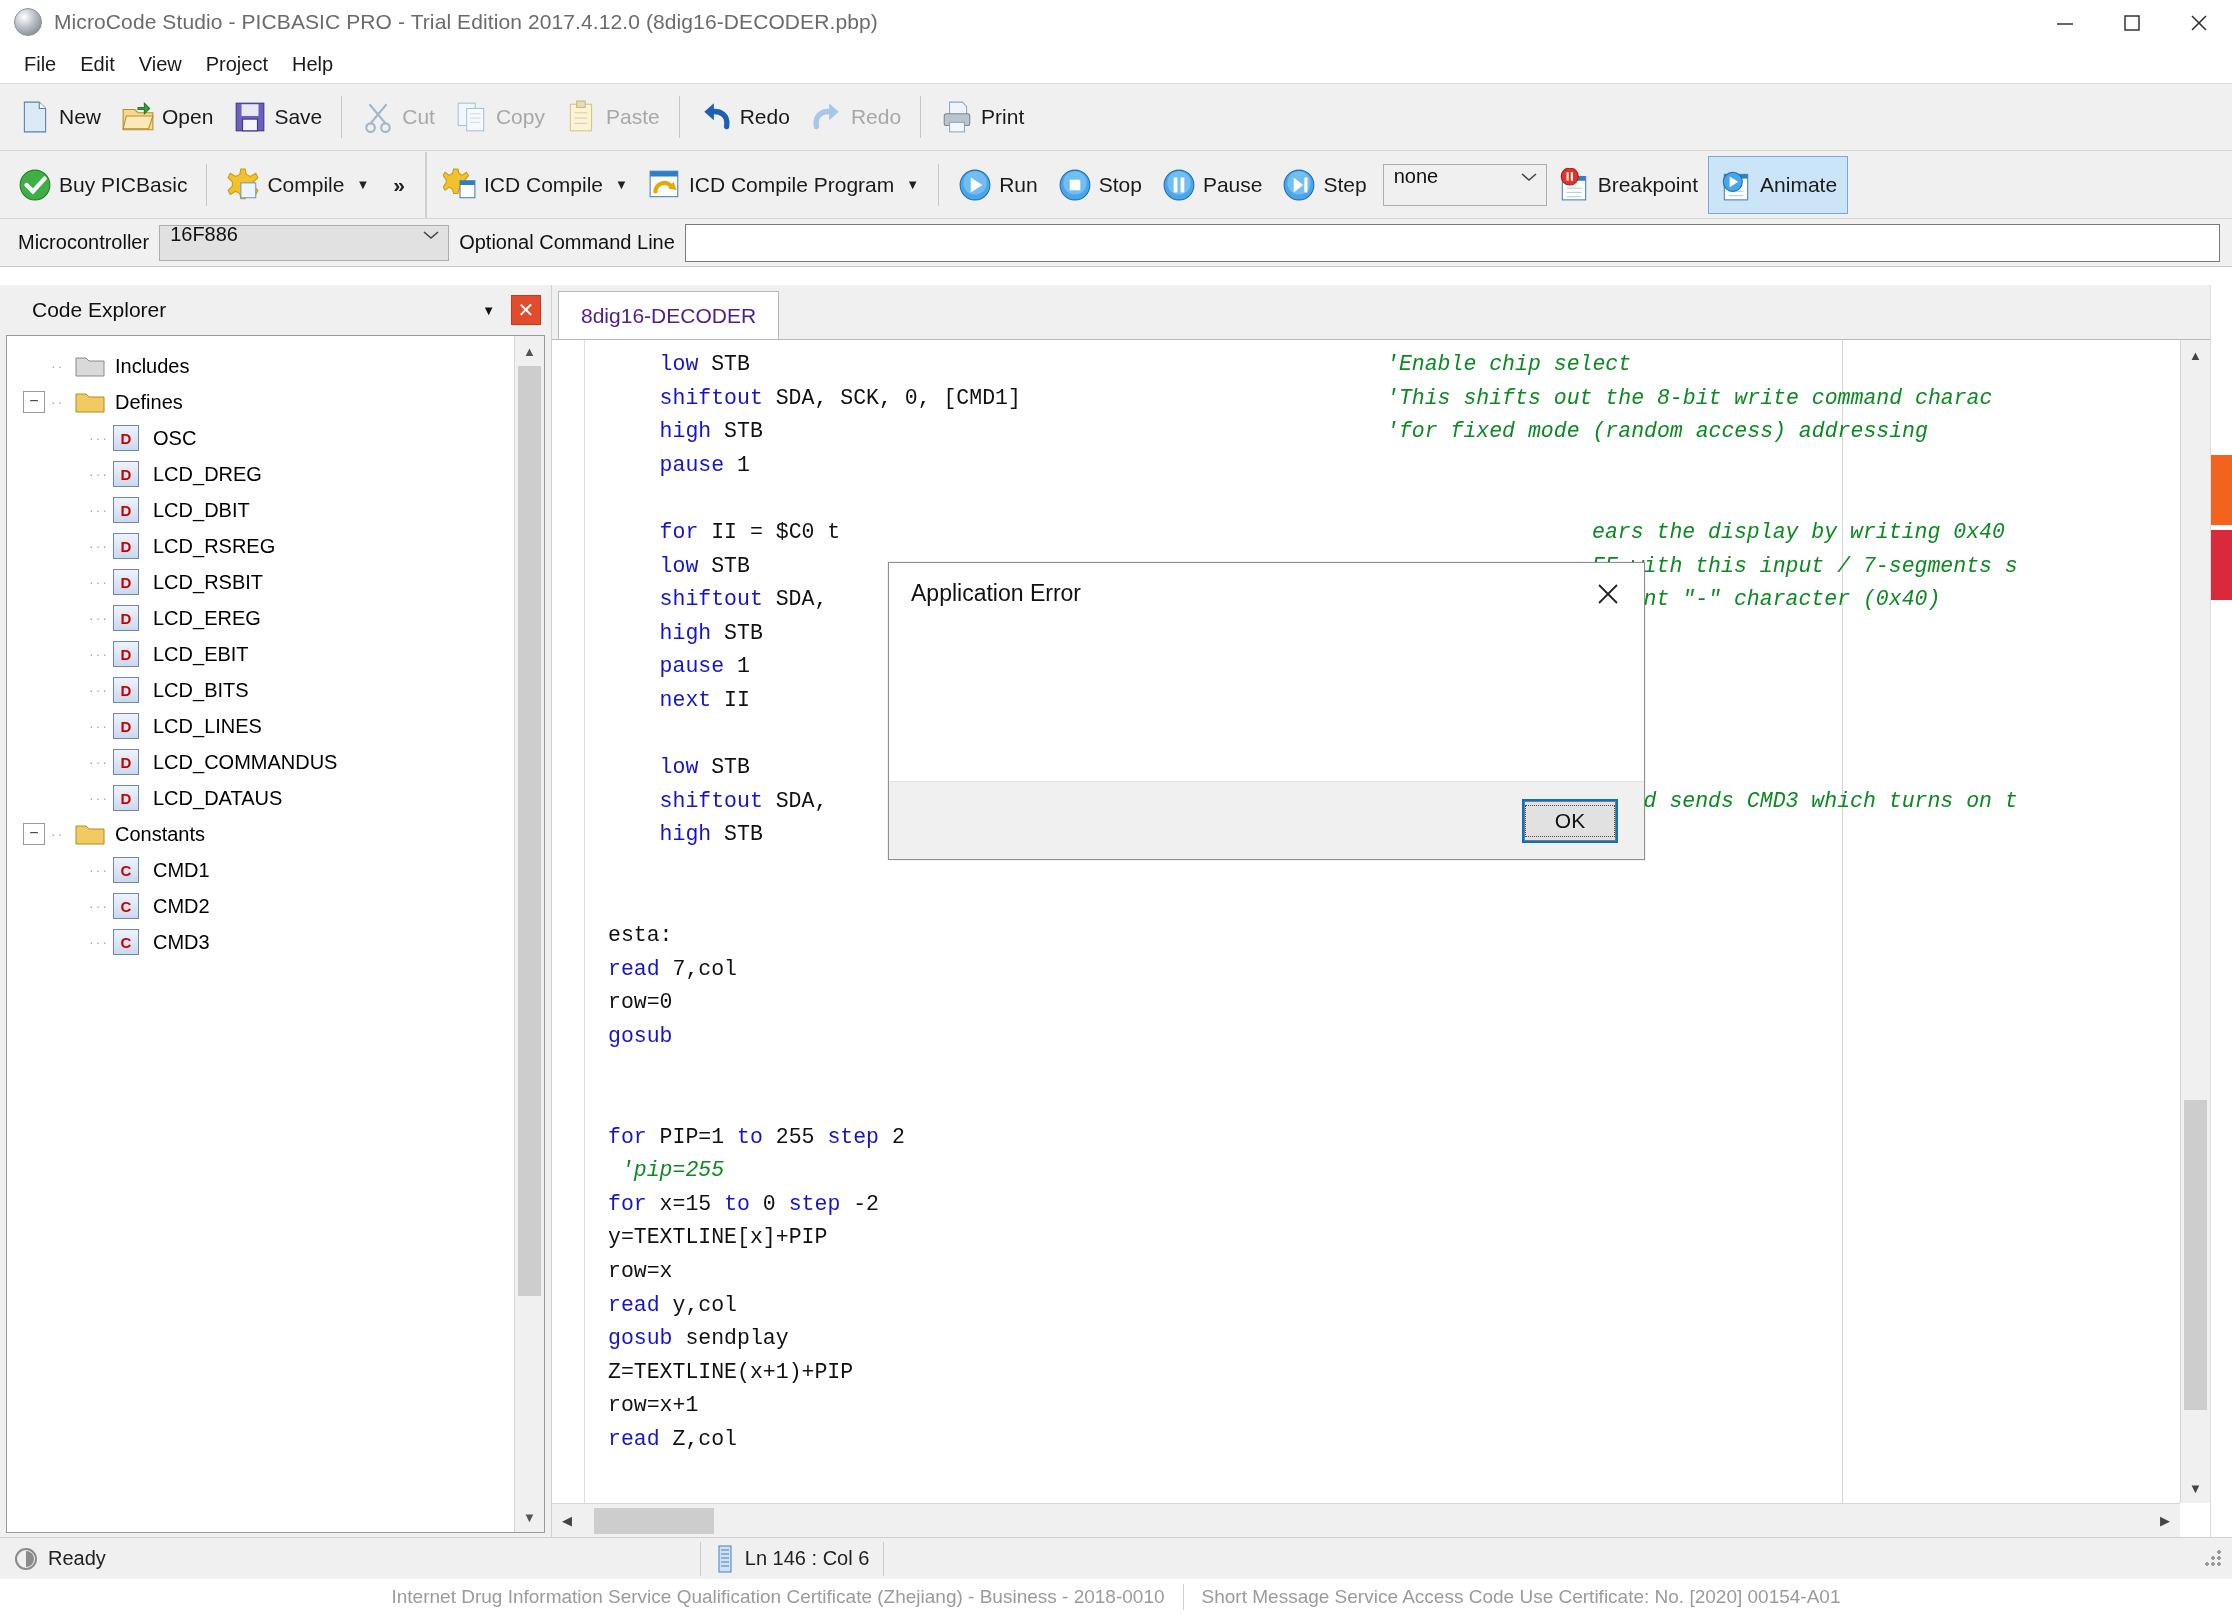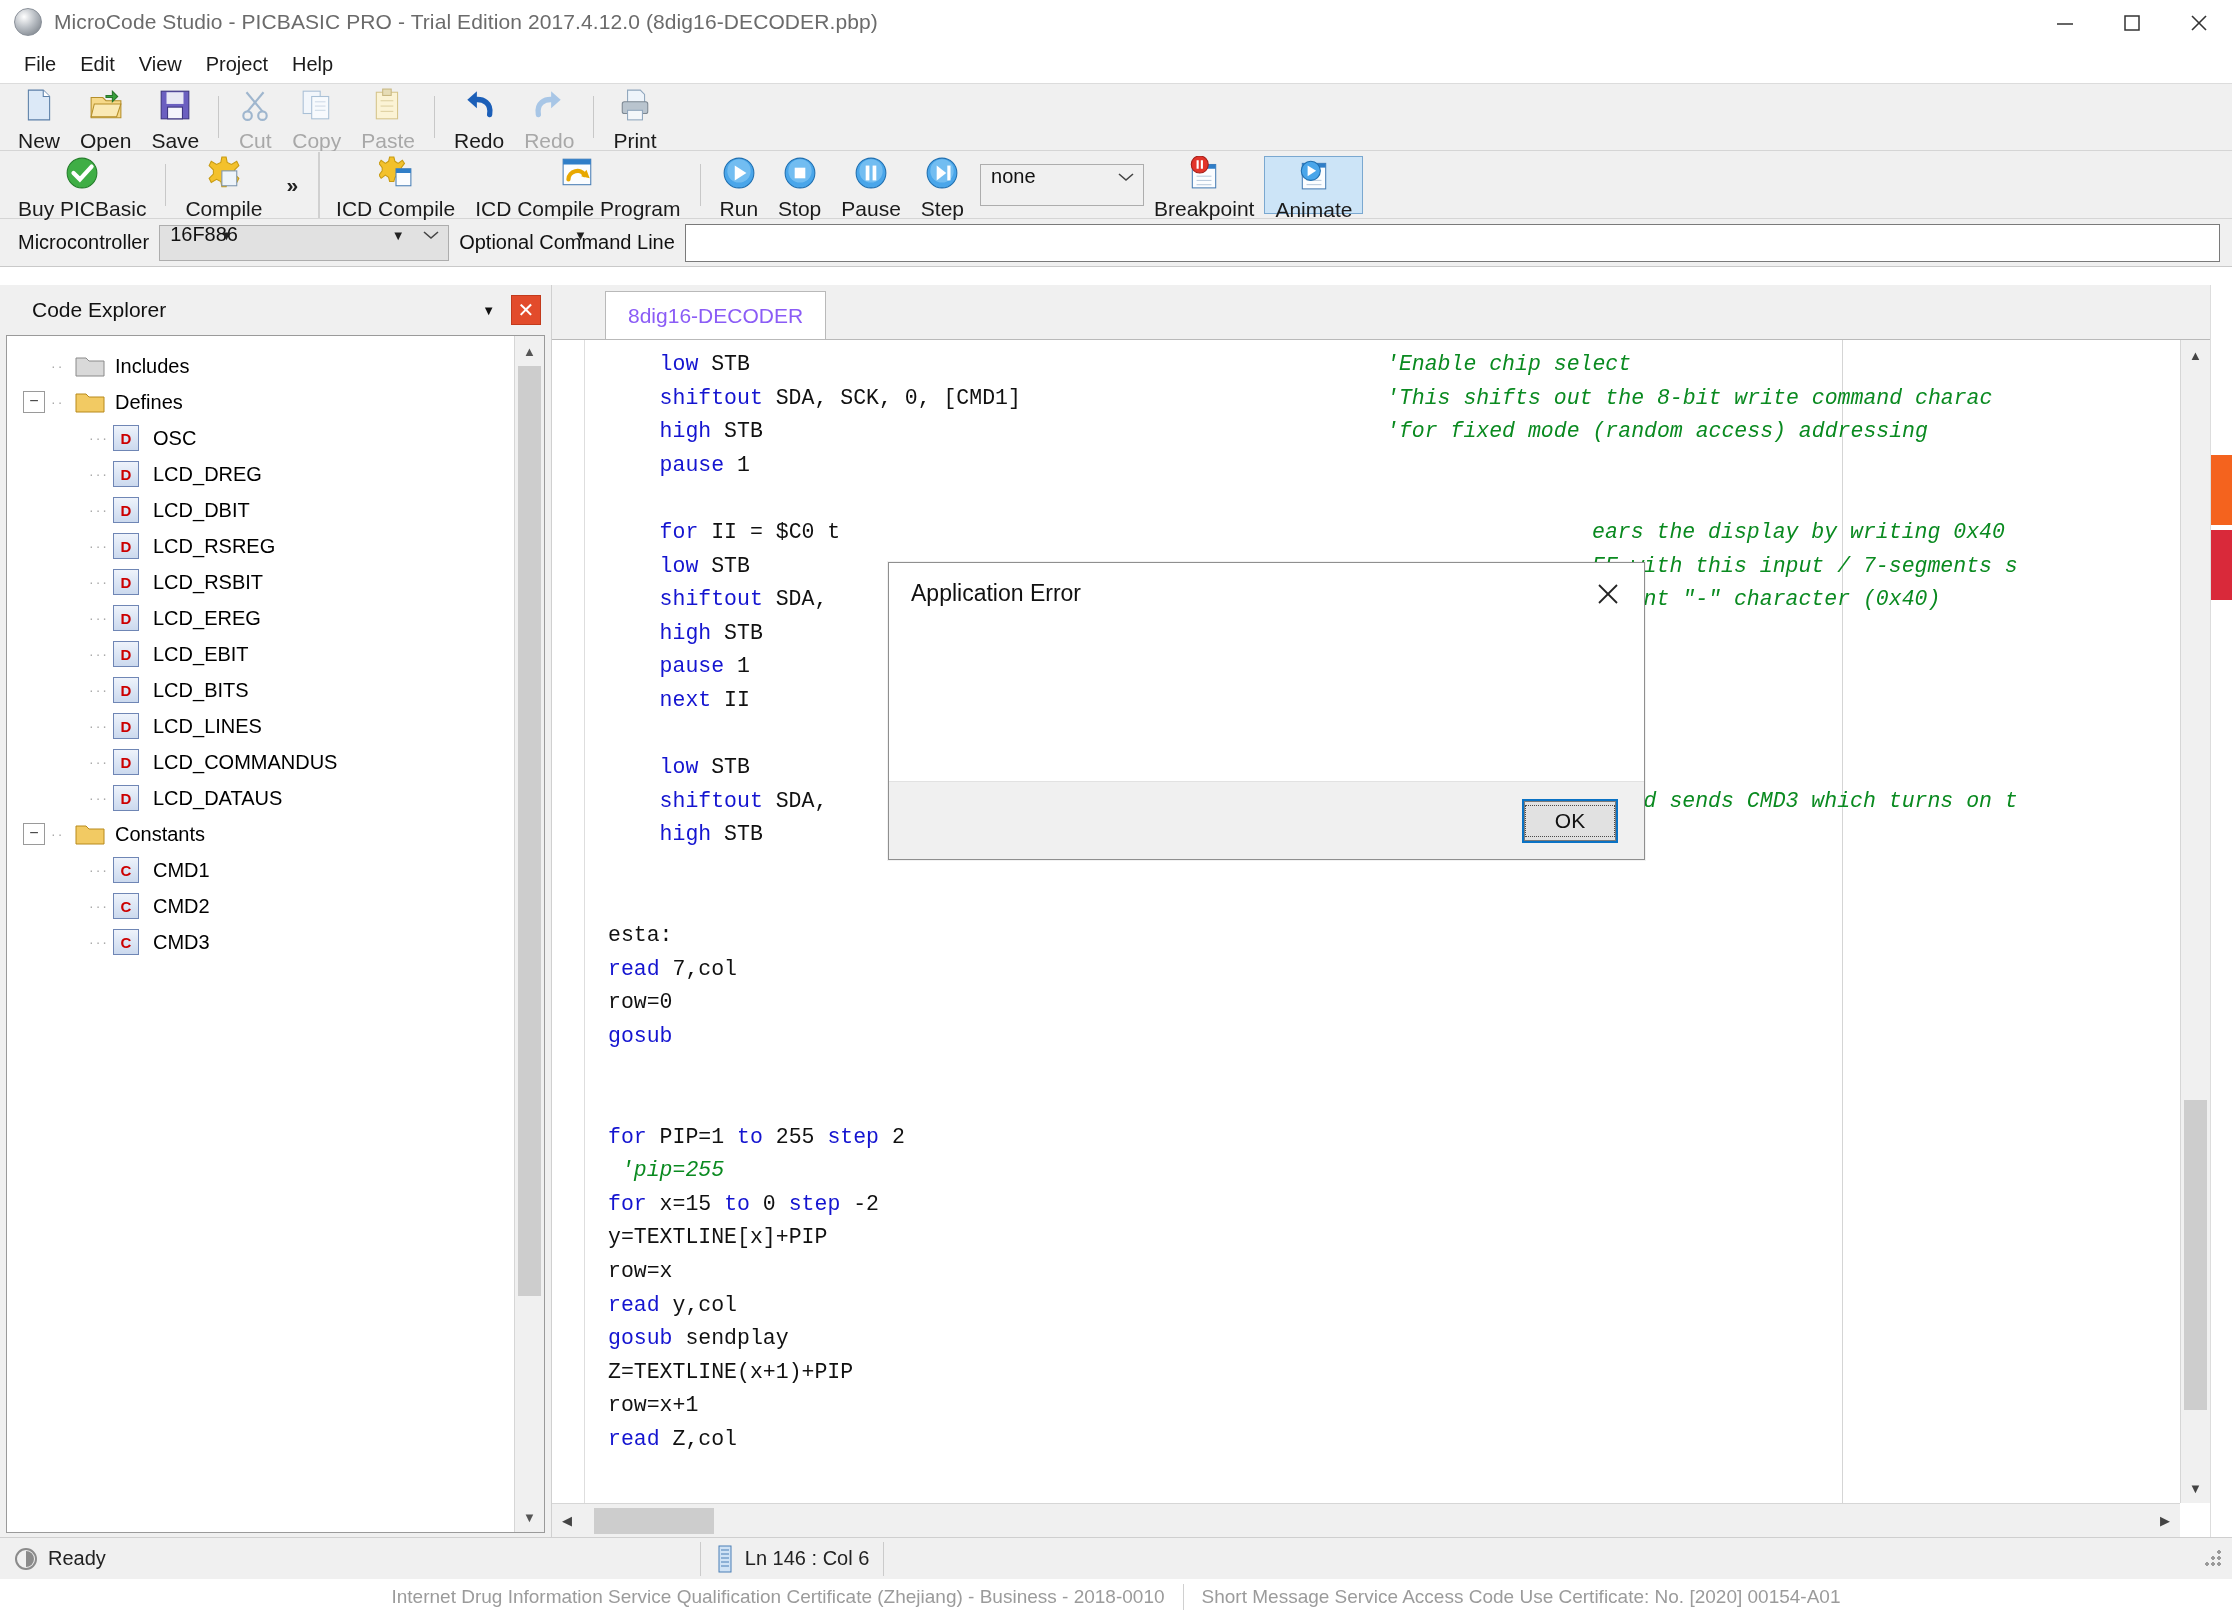--- a/index.html
+++ b/index.html
@@ -20,21 +20,21 @@
   .win-btn svg{ display:block; }
 
   
   .menubar{ height:38px; display:flex; align-items:center; padding-left:12px; background:#fff; gap:0; }
   .menu-item{ font-size:20px; color:#1b1b1b; padding:4px 12px; }
 
   
   .toolbar{ height:68px; background:#f0f0f0; border-top:1px solid #dcdcdc;
     border-bottom:1px solid #d5d5d5; display:flex; align-items:center; padding-left:8px; }
   .tb-btn{ display:flex; align-items:center; height:58px; padding:0 10px; gap:7px;
-    font-size:21px; color:#1b1b1b; white-space:nowrap;flex-direction:column; }
+    font-size:21px; color:#1b1b1b; white-space:nowrap; }
   .tb-btn.disabled{ color:#a8a8a8; }
   .tb-sep{ width:1px; height:42px; background:#c8c8c8; margin:0 9px; }
   .ico{ width:34px; height:34px; flex:none; display:block; }
   .caret{ font-size:13px; color:#222; margin-left:5px; }
 
   .toolbar2{ height:68px; background:#f0f0f0; border-bottom:1px solid #d5d5d5;
     display:flex; align-items:center; padding-left:8px; position:relative; }
   .chevrons{ font-size:21px; font-weight:bold; color:#222; padding:0 14px; }
   .vsplit{ width:2px; height:66px; background:#d0d0d0; margin:0 6px; }
   .step-select{ width:164px; height:42px; border:1px solid #adadad; background:#f0f0f0;
@@ -77,21 +77,21 @@
   .tscroll{ position:absolute; right:0; top:0; bottom:0; width:30px; background:#f0f0f0;
     border-left:1px solid #d6d6d6; display:flex; flex-direction:column; }
   .tsarrow{ height:30px; display:flex; align-items:center; justify-content:center;
     font-size:13px; color:#555; background:#f0f0f0; }
   .tsthumb{ height:930px; background:#cdcdcd; margin:0 3px; }
 
   
   .editor-col{ flex:1; display:flex; flex-direction:column; background:#fff; min-width:0; }
   .tabbar{ height:54px; background:#f0f0f0; display:flex; align-items:flex-end; padding-left:6px; }
   .tab{ height:48px; background:#fff; border:1px solid #b9b9b9; border-bottom:none;
-    display:flex; align-items:center; padding:0 22px; font-size:21px; color:#8b5cf6;margin-left:47px; }
+    display:flex; align-items:center; padding:0 22px; font-size:21px; color:#4c1d95; }
   .edit-area{ flex:1; position:relative; background:#fff; border-top:1px solid #b9b9b9; overflow:hidden; }
   .gutter{ position:absolute; left:0; top:0; bottom:0; width:33px; background:#fff;
     border-right:1px solid #dedede; }
   .code{ position:absolute; left:56px; top:8px; right:0; font-family:"Liberation Mono", monospace;
     font-size:21.5px; line-height:33.6px; white-space:pre; }
   .cl{ height:33.6px; }
   .kw{ color:#1414d0; }
   .cm{ color:#0a8a20; font-style:italic; }
   .pl{ color:#111; }
   .indent{ display:inline-block; width:4ch; }

